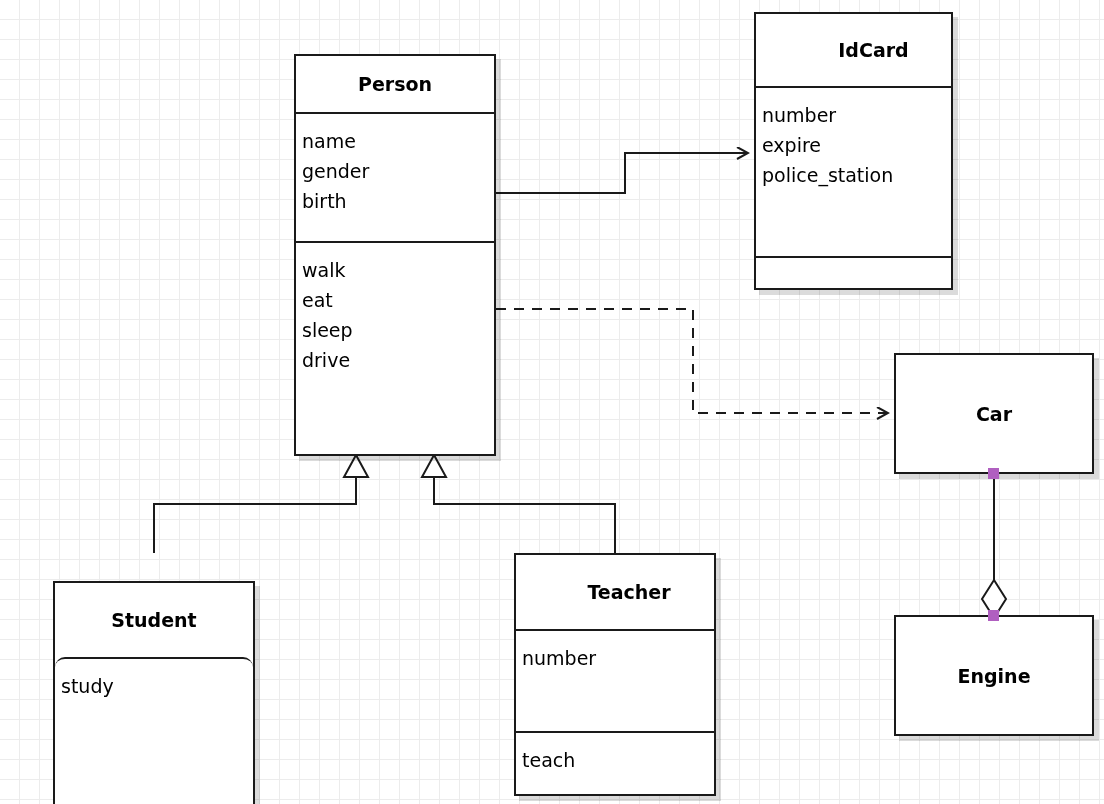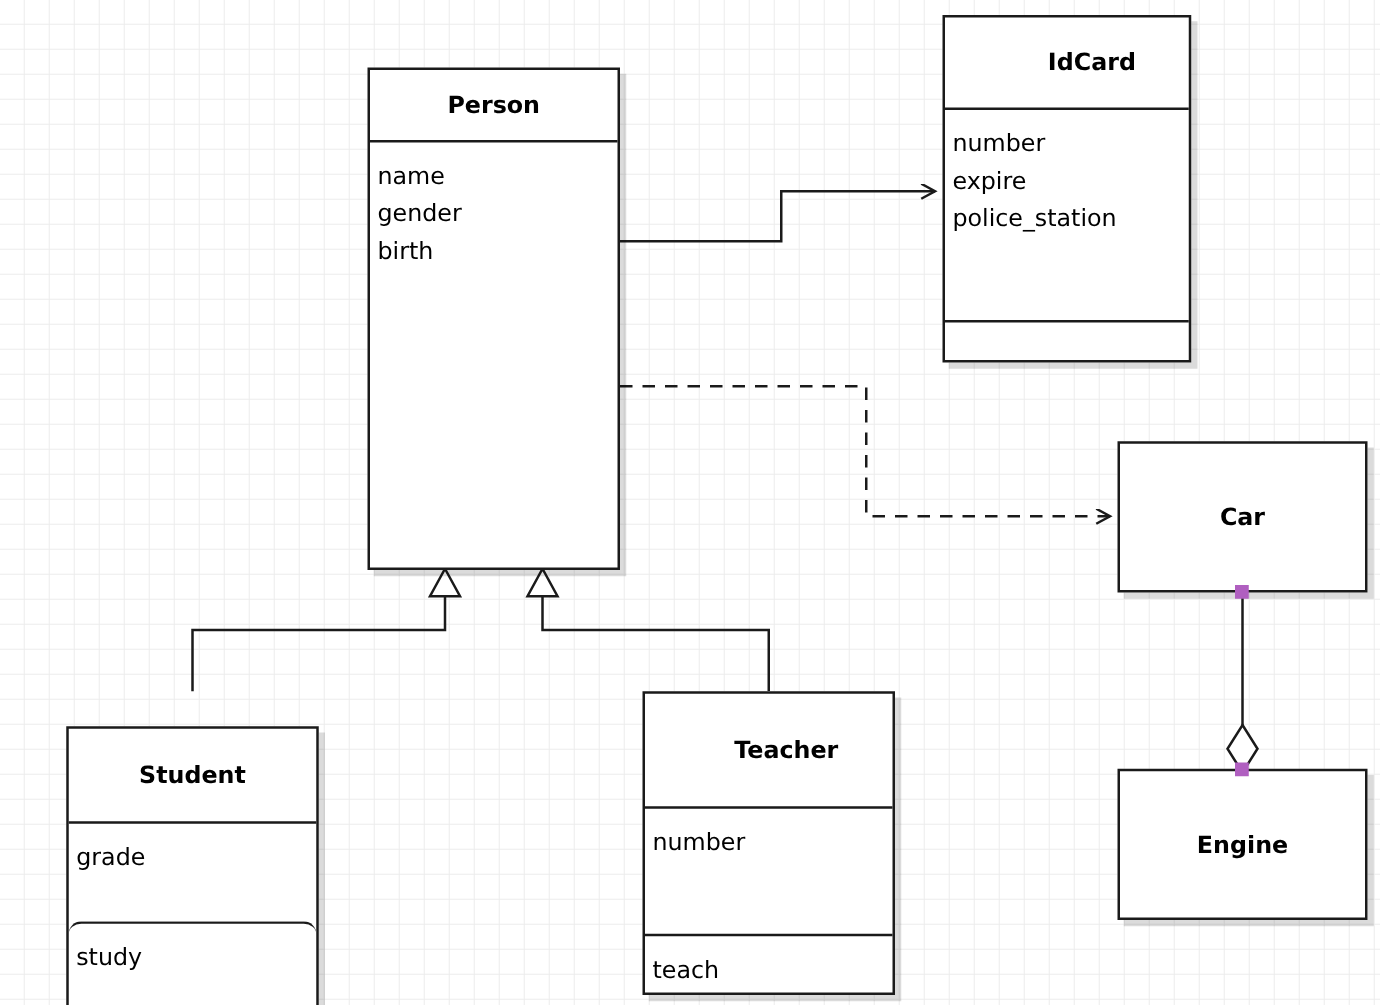--- a/index.html
+++ b/index.html
@@ -75,21 +75,21 @@
   #cls-idcard   .cls-name { height: 72px; margin-left: 40px; }
   #cls-idcard   .attrs { height: 170px; }
   #cls-idcard   .ops   { height: 34px; }
 
   #cls-student  { left: 53px;  top: 581px; width: 202px; height: 243px; }
   #cls-student  .cls-name { height: 74px; }
   #cls-student  .attrs { height: 80px; }
   #cls-student  .ops   { height: 87px; border-radius: 10px; }
 
   #cls-teacher  { left: 514px; top: 553px; width: 202px; height: 243px; }
-  #cls-teacher  .cls-name { height: 90px; margin-left: 28px; }
+  #cls-teacher  .cls-name { height: 74px; margin-left: 28px; }
   #cls-teacher  .attrs { height: 80px; }
   #cls-teacher  .ops   { height: 109px; margin-top: 22px; }
 
   #cls-car      { left: 894px; top: 353px; width: 200px; height: 121px; }
   #cls-engine   { left: 894px; top: 615px; width: 200px; height: 121px; }
 
   .sel-handle {
     position: absolute;
     width: 11px;
     height: 11px;
@@ -133,33 +133,36 @@
       <path d="M 994 474 L 994 582" fill="none" stroke="#1a1a1a" stroke-width="2"></path>
       <path d="M 994 580 L 1006 599 L 994 618 L 982 599 Z" fill="#ffffff" stroke="#1a1a1a" stroke-width="2"></path>
     </g>
   </svg>
 
   <div class="uml-class" id="cls-person">
     <div class="cls-name">Person</div>
     <div class="cls-compartment attrs">name
 gender
 birth</div>
+    <div class="cls-compartment ops">walk
+eat
+sleep
+drive</div>
   </div>
 
   <div class="uml-class" id="cls-idcard">
     <div class="cls-name">IdCard</div>
     <div class="cls-compartment attrs">number
 expire
 police_station</div>
     <div class="cls-compartment ops empty"></div>
   </div>
 
   <div class="uml-class" id="cls-student">
     <div class="cls-name">Student</div>
-    <div class="cls-compartment attrs">grade</div>
     <div class="cls-compartment ops">study</div>
   </div>
 
   <div class="uml-class" id="cls-teacher">
     <div class="cls-name">Teacher</div>
     <div class="cls-compartment attrs">number</div>
     <div class="cls-compartment ops">teach</div>
   </div>
 
   <div class="uml-class name-only" id="cls-car">

